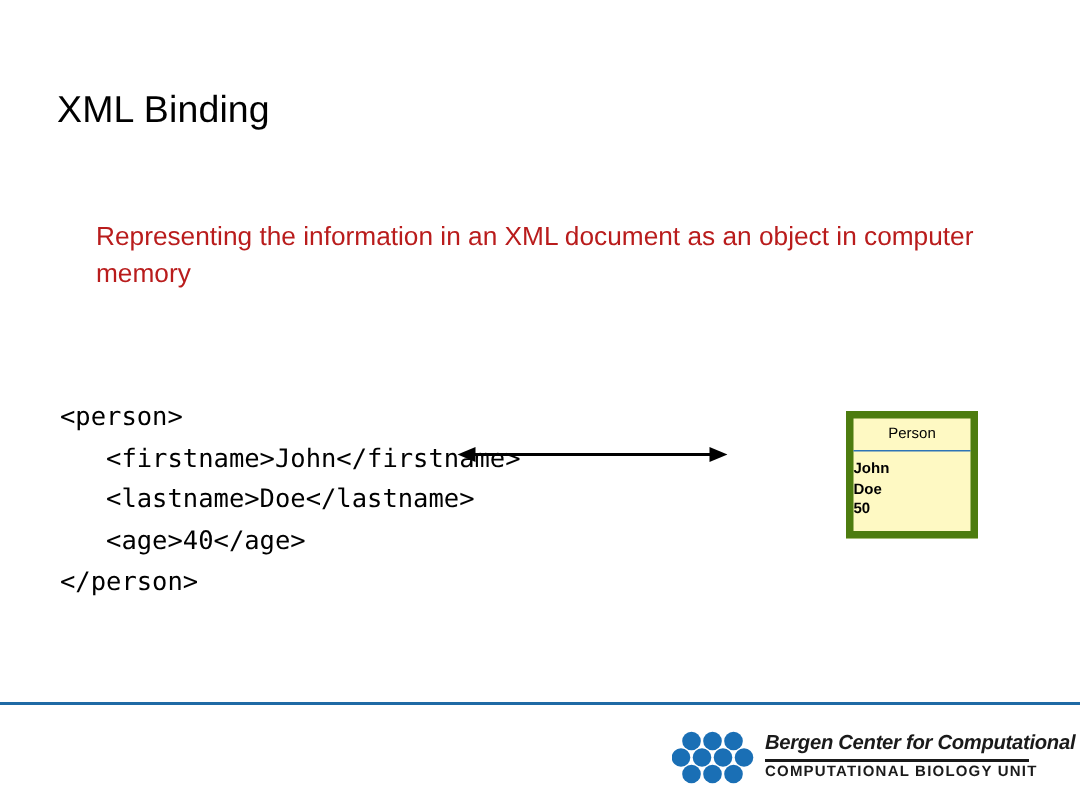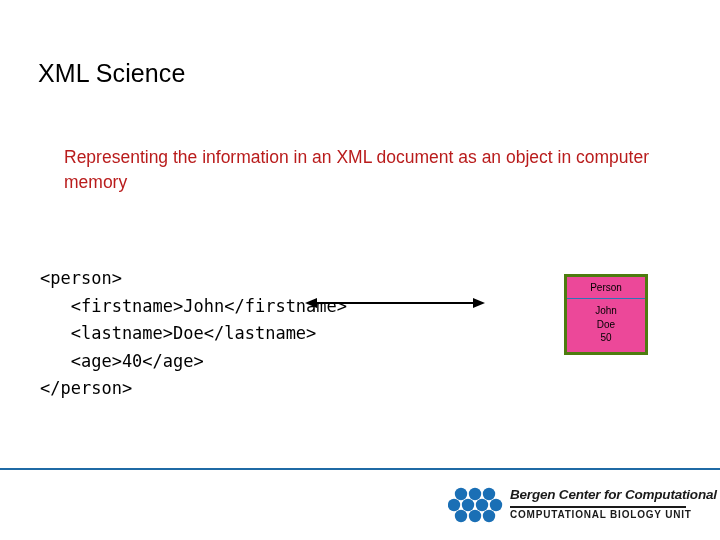--- a/index.html
+++ b/index.html
@@ -60,37 +60,38 @@
     top: 296px;
     width: 180px;
     height: 14px;
   }
 
   .object-box {
     position: absolute;
     left: 564px;
     top: 274px;
     width: 78px;
-    border: 3px solid #4d7c0f;
-    background: #ec4899;
+    border: 5px solid #4d7c0f;
+    background: #fef9c3;
   }
   .object-box .obj-header {
     height: 21px;
     line-height: 21px;
     text-align: center;
     font-size: 10px;
     color: #000000;
     border-bottom: 1px solid #2e75b6;
   }
   .object-box .obj-body {
     padding: 5px 0 7px 0;
-    text-align: center;
+    text-align: left;
     font-size: 10px;
     line-height: 1.35;
     color: #000000;
+    font-weight: bold;
   }
   .object-box .obj-body div {
     line-height: 1.35;
   }
 
   .footer-rule {
     position: absolute;
     left: 0;
     top: 468px;
     width: 720px;
@@ -140,21 +141,21 @@
     top: 0px;
     width: 56px;
     height: 36px;
   }
 </style>
 </head>
 <body>
 
 <div class="slide">
 
-  <h1 class="slide-title">XML Science</h1>
+  <h1 class="slide-title">XML Binding</h1>
 
   <div class="slide-subtitle">Representing the information in an XML document as an object in computer memory</div>
 
   <pre class="code-block">&lt;person&gt;
    &lt;firstname&gt;John&lt;/firstname&gt;
    &lt;lastname&gt;Doe&lt;/lastname&gt;
    &lt;age&gt;40&lt;/age&gt;
 &lt;/person&gt;</pre>
 
   <div class="arrow">

